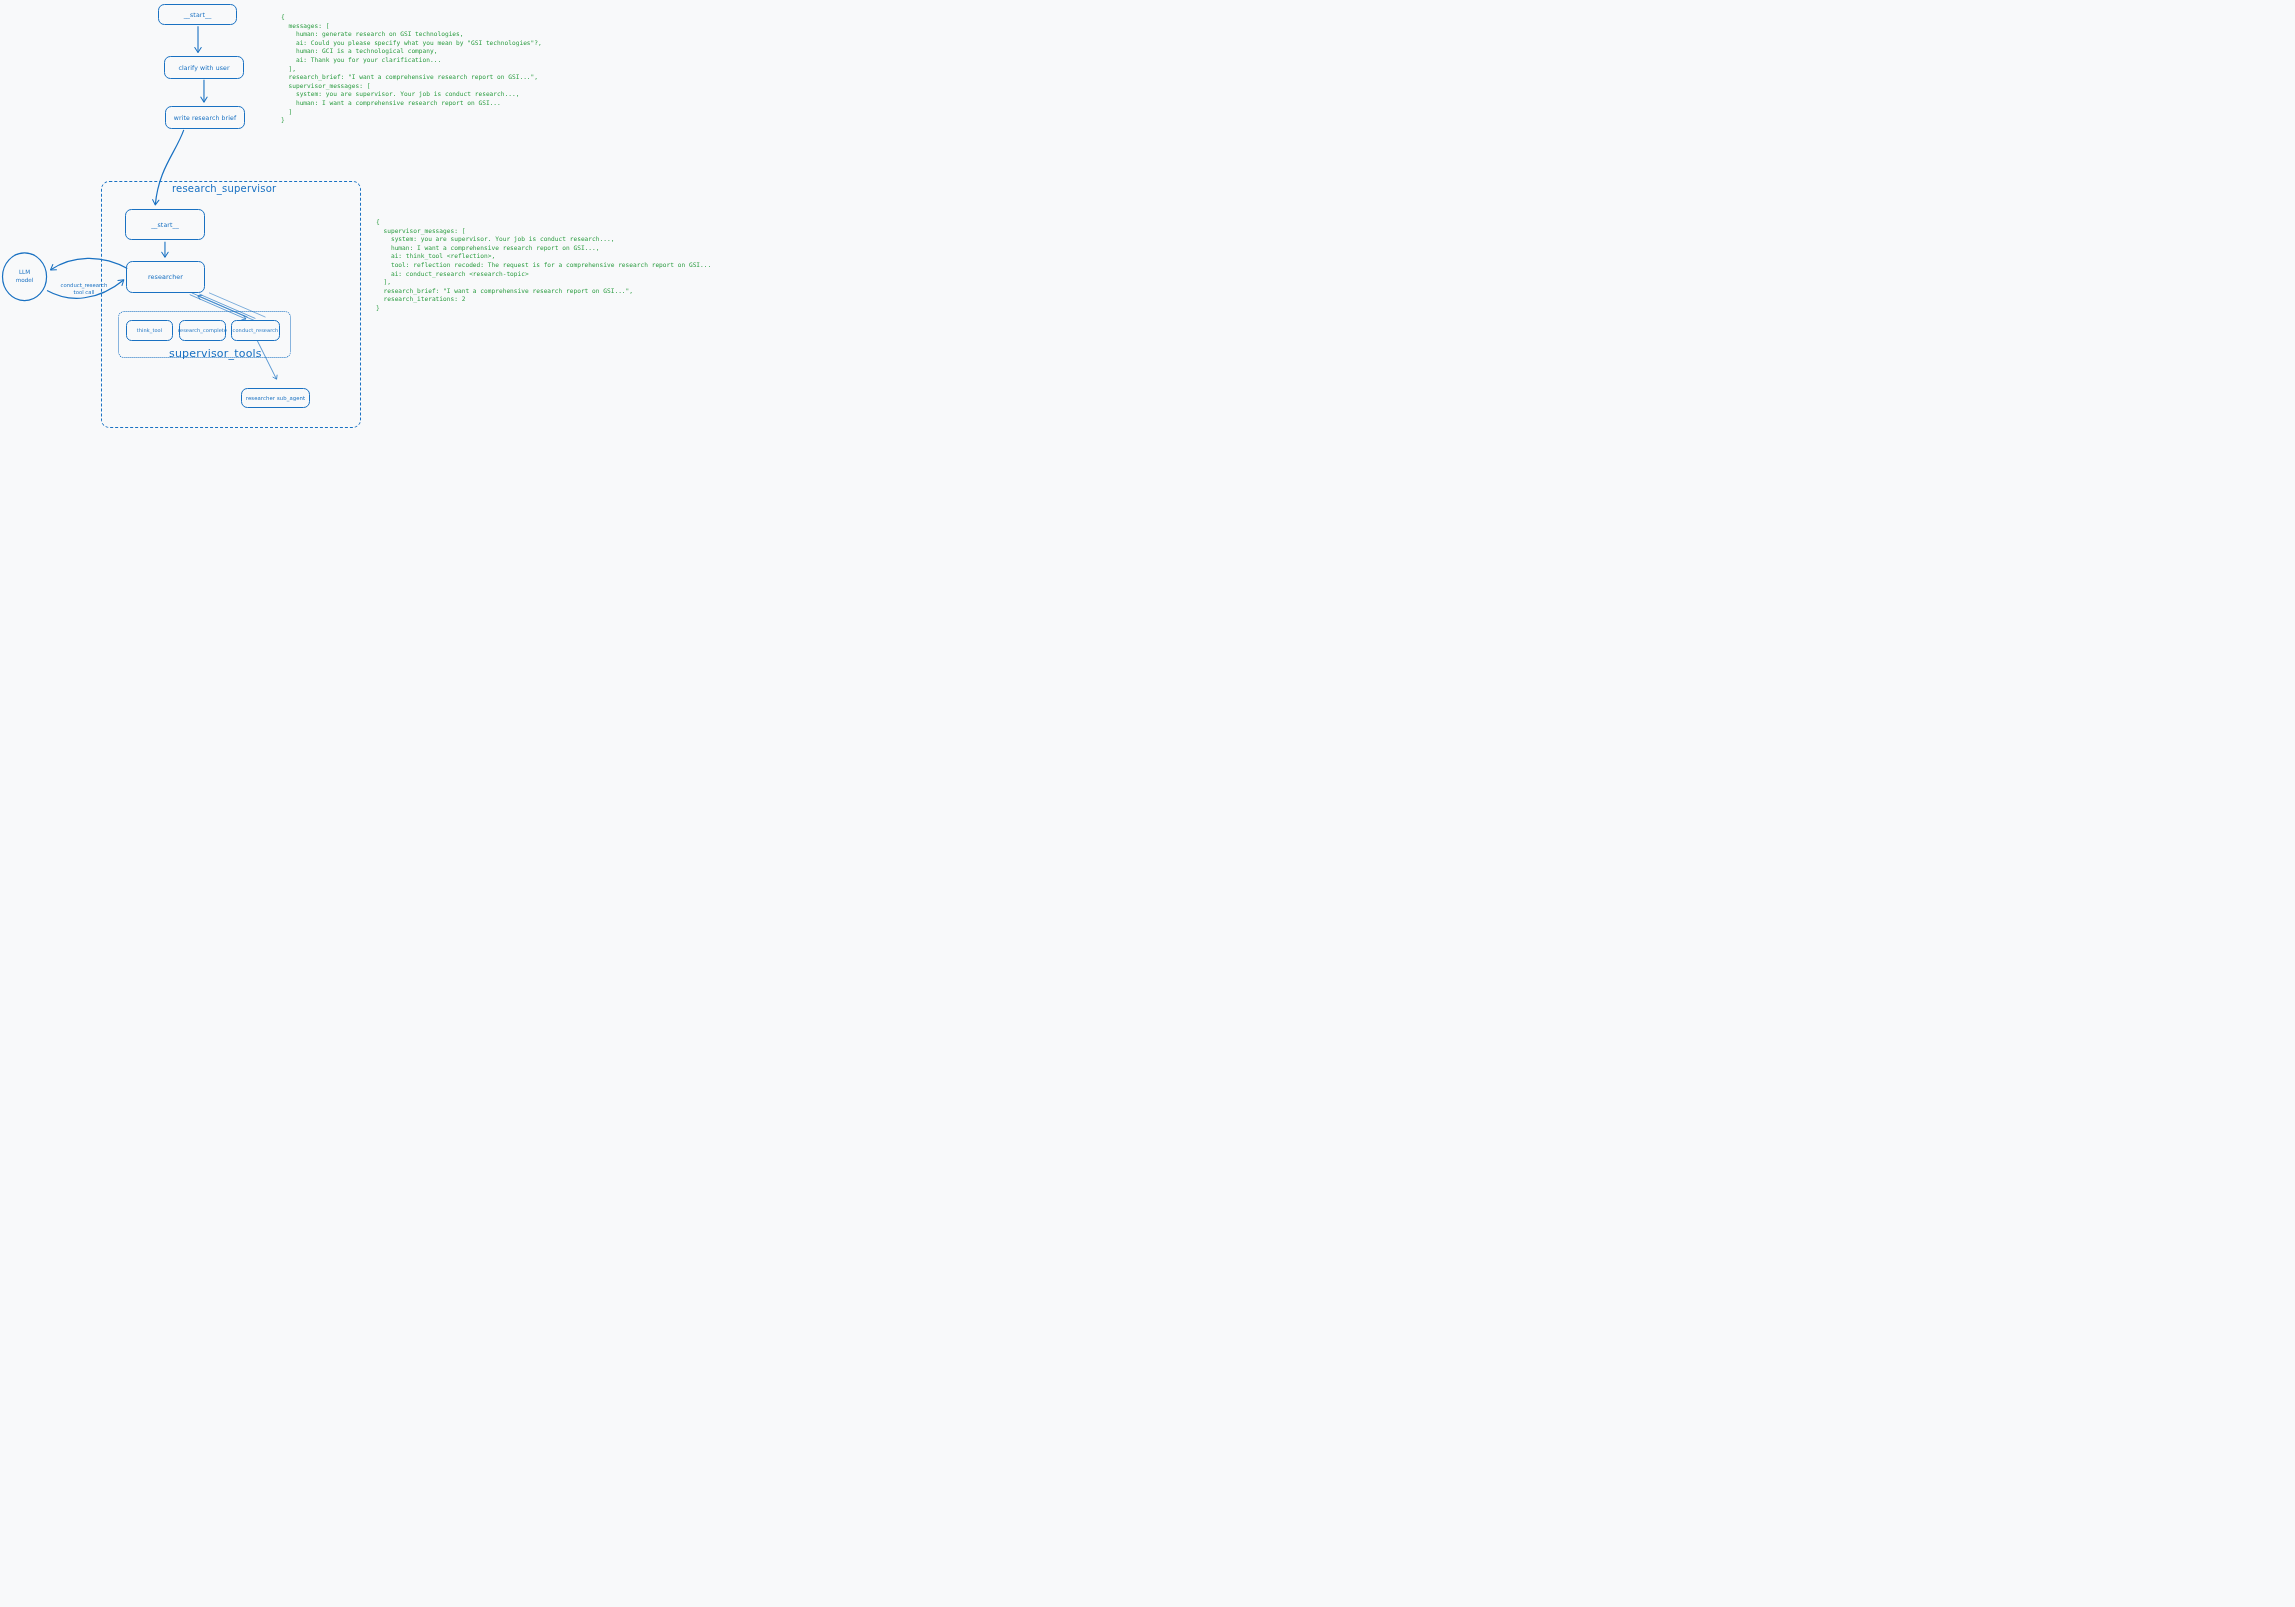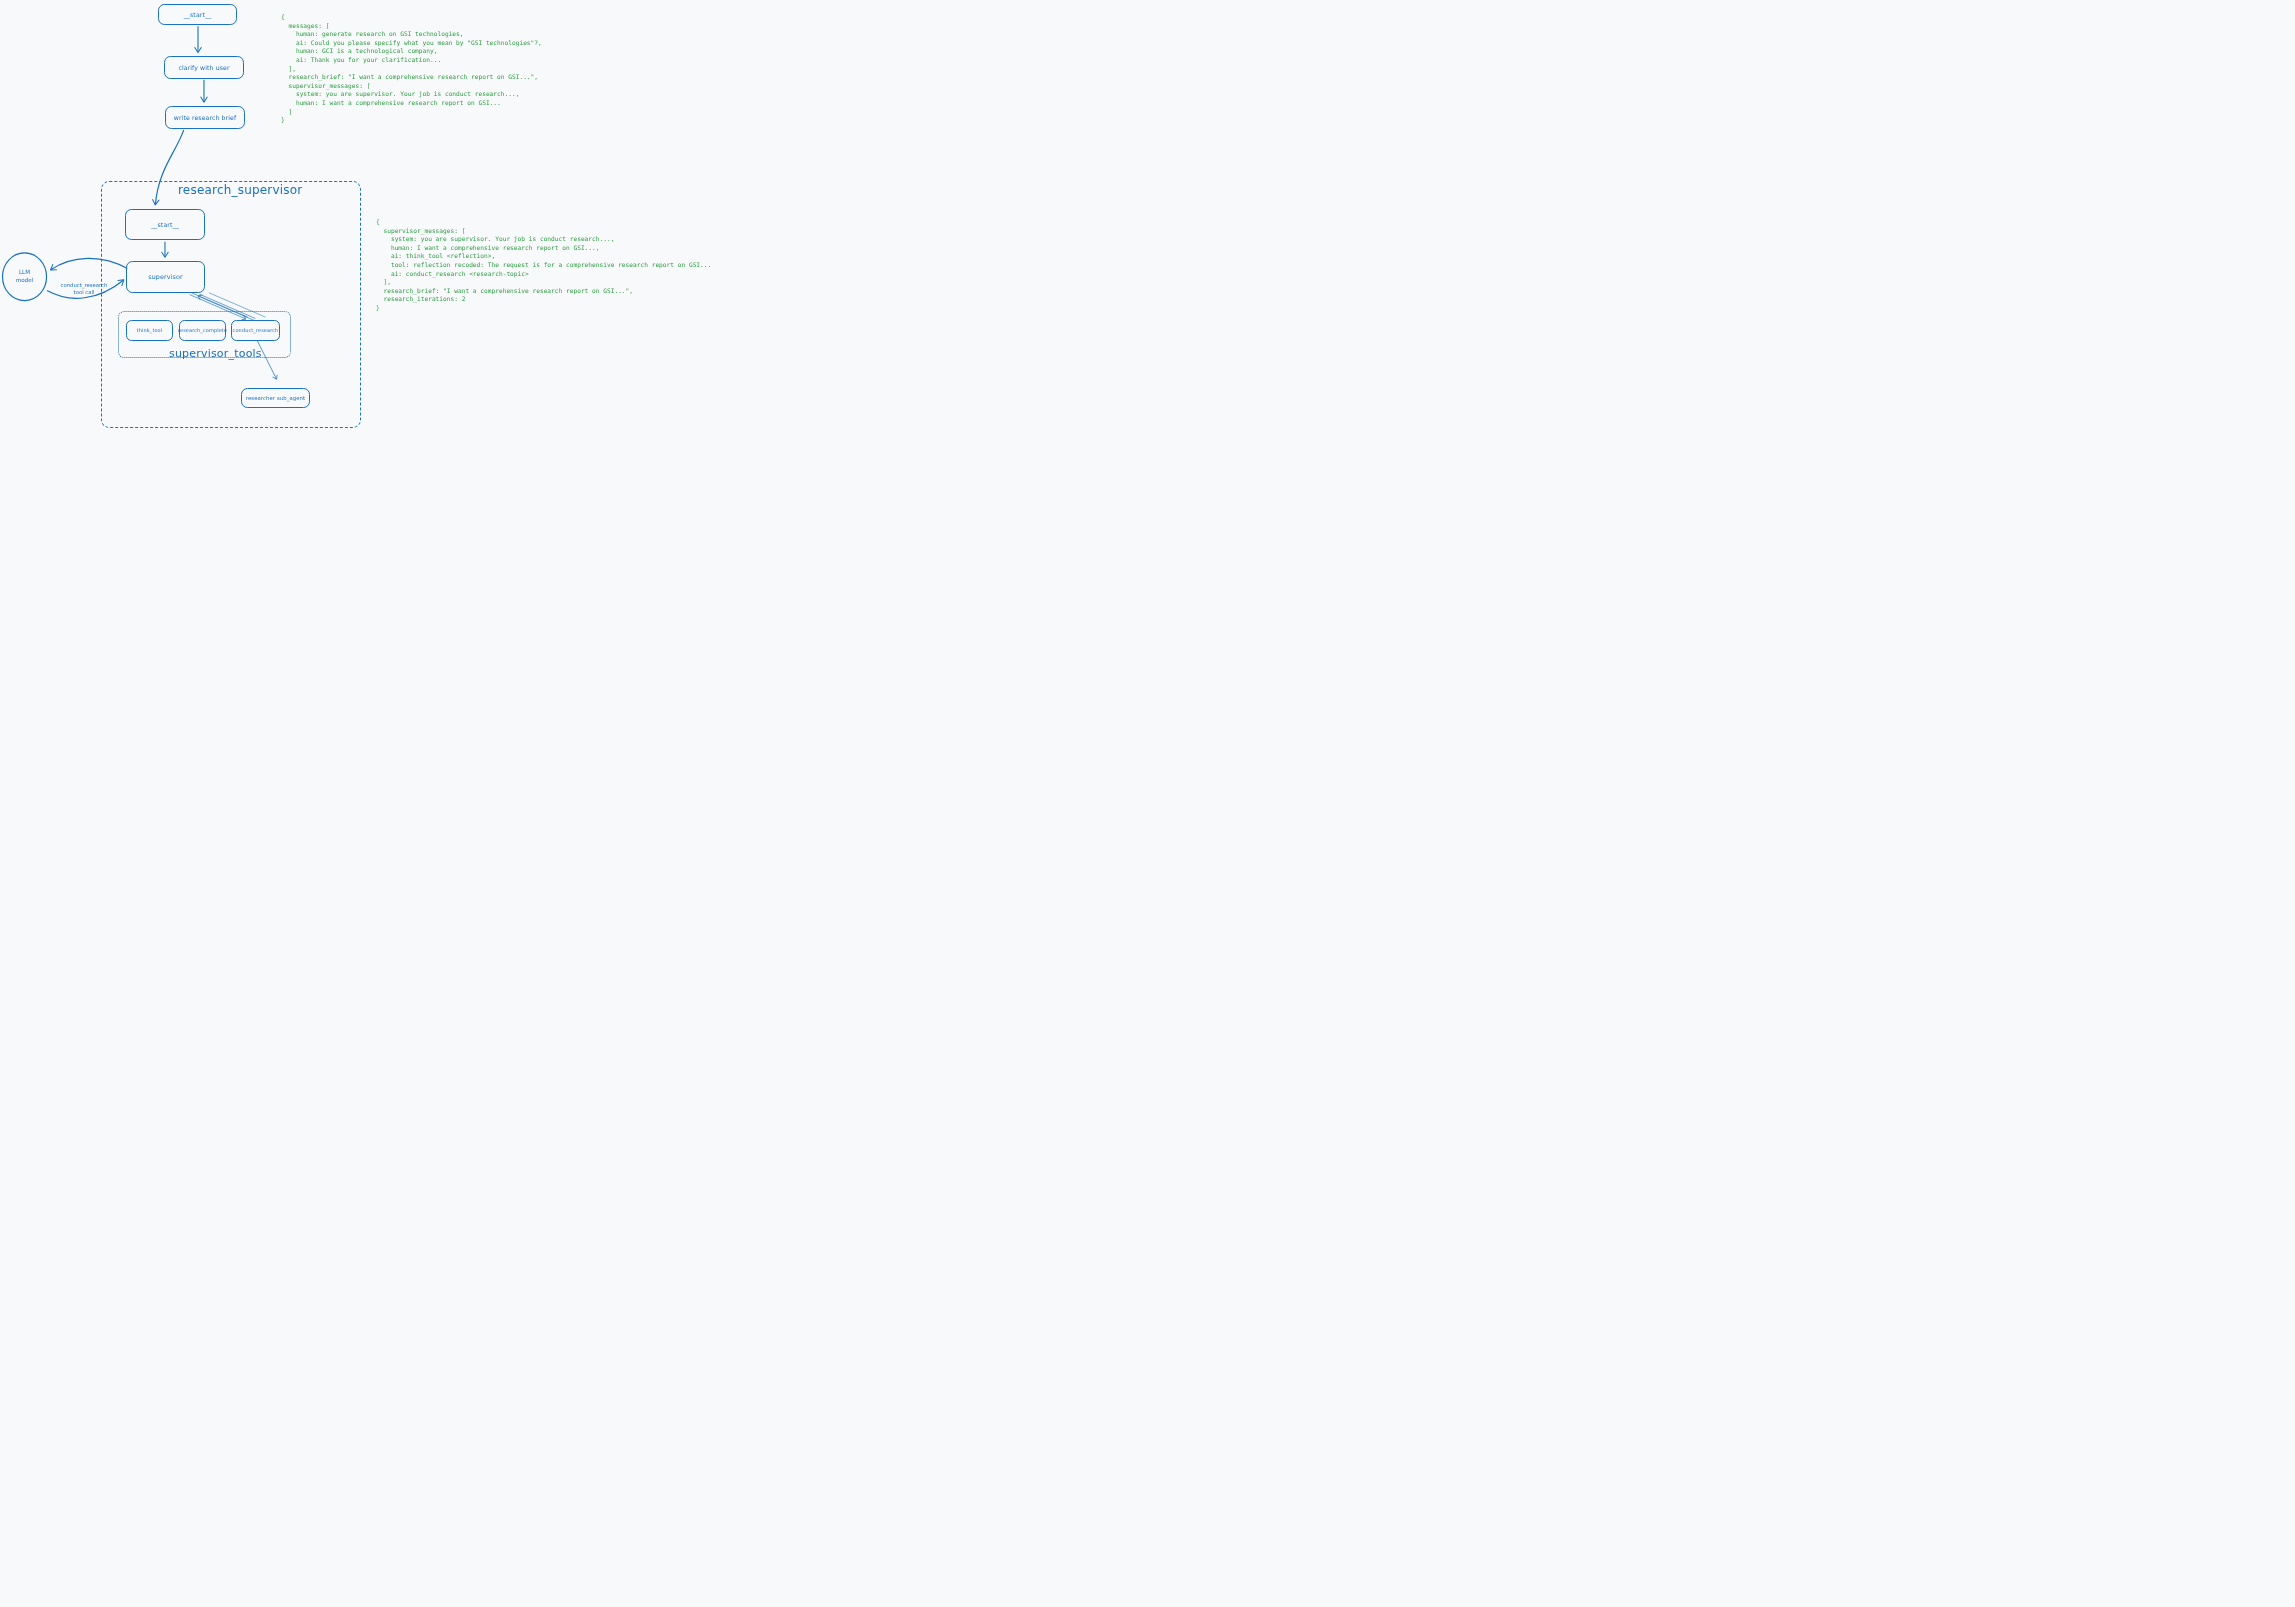--- a/index.html
+++ b/index.html
@@ -112,28 +112,28 @@
 
   <div class="node" style="left:164px; top:56px; width:80px; height:23px; font-size:6.2px;">
     <span>clarify with user</span>
   </div>
 
   <div class="node" style="left:165px; top:106px; width:80px; height:22.5px; font-size:6.2px;">
     <span>write research brief</span>
   </div>
 
   <div class="group-dashed" style="left:101px; top:181px; width:260px; height:247px;"></div>
-  <div class="group-label" style="left:178px; top:183px; width:87px; font-size:12px;">research_supervisor</div>
+  <div class="group-label" style="left:172px; top:183px; width:87px; font-size:10px;">research_supervisor</div>
 
   <div class="node" style="left:125px; top:209px; width:80px; height:31px; font-size:6.2px;">
     <span>__start__</span>
   </div>
 
   <div class="node" style="left:126px; top:261px; width:79px; height:32px; font-size:6.4px;">
-    <span>supervisor</span>
+    <span>researcher</span>
   </div>
 
   <div class="small-label" style="left:6px; top:269px; width:37px; font-size:5.7px;">
     <div>LLM</div>
     <div>model</div>
   </div>
 
   <div class="small-label" style="left:52px; top:282px; width:64px; font-size:5.3px;">
     <div>conduct_research</div>
     <div>tool call</div>

